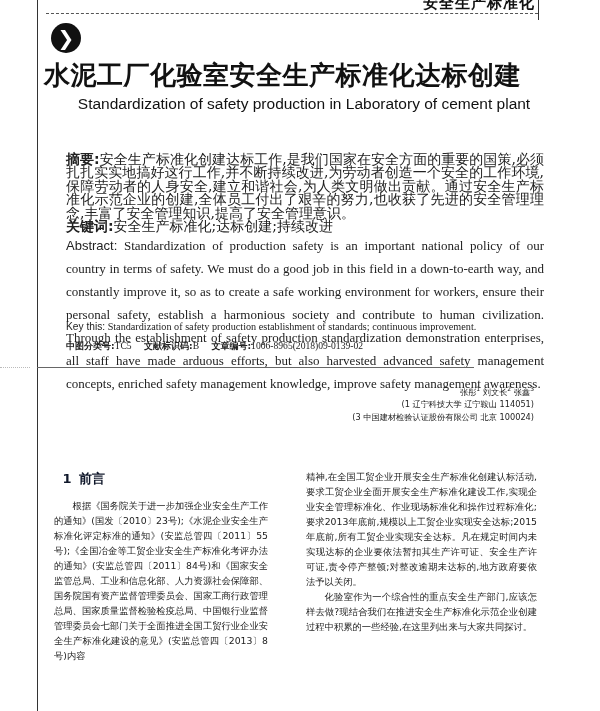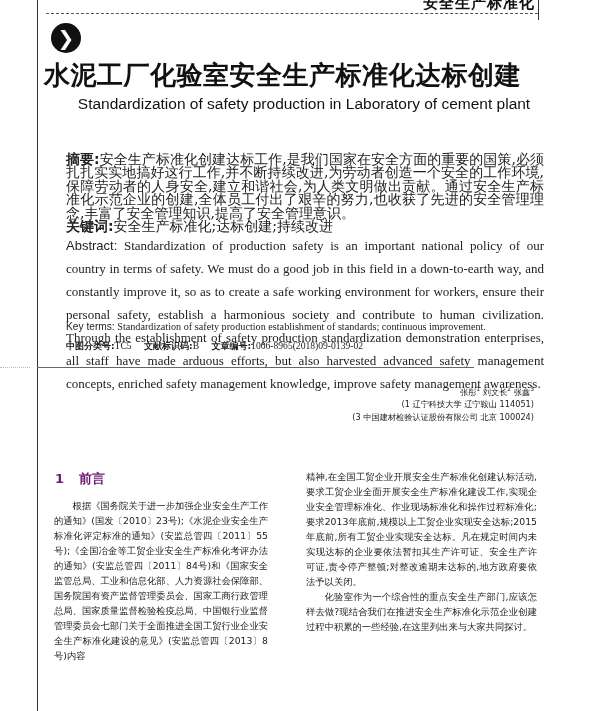--- a/index.html
+++ b/index.html
@@ -52,21 +52,21 @@
     .clc-line .lbl { font-family:"DejaVu Sans", sans-serif; font-weight:bold; font-size:9px; }
     .clc-line .gap { display:inline-block; width:10px; }
     .hline-mid { left:37px; top:367px; width:437px; height:0; border-top:1px solid #666; }
     .hline-mid-dots { left:0; top:367px; width:30px; height:0; border-top:1px dotted #bbb; }
     .authors {
       left:300px; top:383px; width:234px; text-align:right;
       font-size:8.2px; line-height:12.5px; color:#222;
     }
     .authors sup { font-size:6px; }
     .section-head {
-      left:55px; top:470px; font-size:13px; font-weight:bold; color:#701a75; white-space:nowrap;
+      left:55px; top:470px; font-size:13px; font-weight:bold; color:#0f172a; white-space:nowrap;text-align:center;
     }
     .section-head .num { display:inline-block; width:24px; }
     .col {
       font-size:9.3px; line-height:15px; color:#222; text-align:justify;
     }
     .col-left { left:54px; top:498px; width:214px; }
     .col-right { left:306px; top:469px; width:231px; }
     .col p { margin:0; }
     .col .indent { text-indent:2em; }
   </style>
@@ -87,21 +87,21 @@
   <span class="lbl">摘要:</span><span>安全生产标准化创建达标工作,是我们国家在安全方面的重要的国策,必须扎扎实实地搞好这行工作,并不断持续改进,为劳动者创造一个安全的工作环境,保障劳动者的人身安全,建立和谐社会,为人类文明做出贡献。通过安全生产标准化示范企业的创建,全体员工付出了艰辛的努力,也收获了先进的安全管理理念,丰富了安全管理知识,提高了安全管理意识。</span><br>
   <span class="lbl">关键词:</span><span>安全生产标准化;达标创建;持续改进</span>
 </div>
 
 <div class="abs abstract-en">
   <span class="lbl">Abstract:</span>
   <span>Standardization of production safety is an important national policy of our country in terms of safety. We must do a good job in this field in a down-to-earth way, and constantly improve it, so as to create a safe working environment for workers, ensure their personal safety, establish a harmonious society and contribute to human civilization. Through the establishment of safety production standardization demonstration enterprises, all staff have made arduous efforts, but also harvested advanced safety management concepts, enriched safety management knowledge, improve safety management awareness.</span>
 </div>
 
 <div class="abs keyword-en">
-  <span class="lbl">Key terms:</span>
+  <span class="lbl">Key this:</span>
   <span>Standardization of safety production   establishment of standards; continuous improvement.</span>
 </div>
 
 <div class="abs clc-line">
   <span class="lbl">中图分类号:</span><span>TC5</span><span class="gap"></span>
   <span class="lbl">文献标识码:</span><span>B</span><span class="gap"></span>
   <span class="lbl">文章编号:</span><span>1006-8965(2018)09-0139-02</span>
 </div>
 
 <div class="abs hline-mid-dots"></div>

